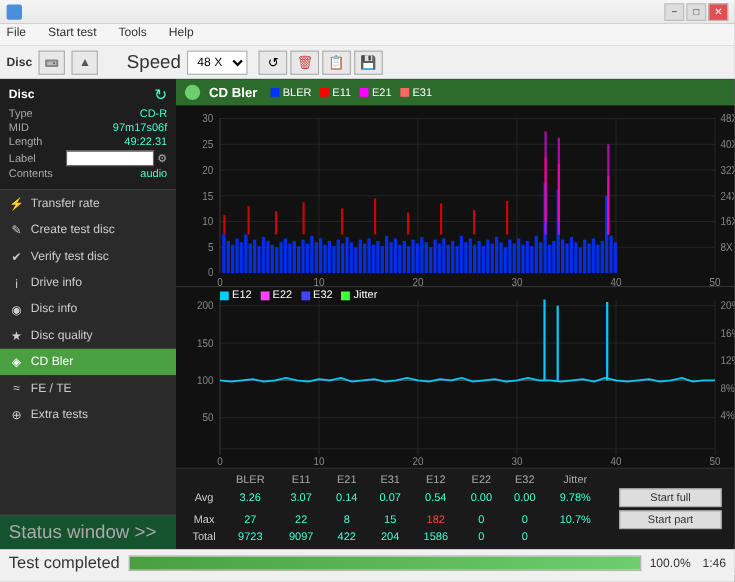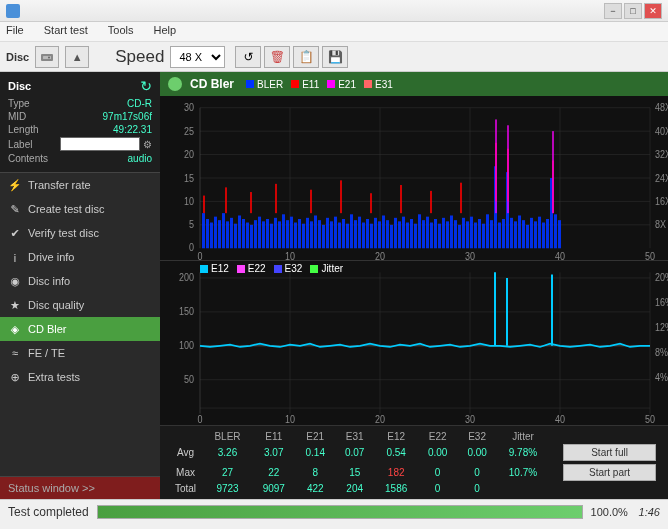--- a/index.html
+++ b/index.html
@@ -224,25 +224,25 @@
       height: 14px;
       display: flex;
       align-items: center;
       justify-content: center;
       font-size: 11px;
       flex-shrink: 0;
     }
 
     
     .status-window-btn {
-      background: #7f1d1d;
+      background: #14532d;
       border-top: 1px solid #444;
       padding: 5px 8px;
       color: #aaa;
-      font-size: 11px;
+      font-size: 17px;
       cursor: pointer;
       display: flex;
       align-items: center;
       gap: 4px;
     }
 
     
     .chart-area {
       flex: 1;
       background: #1a1a1a;
@@ -350,21 +350,21 @@
     .status-bar {
       height: 24px;
       background: #f0f0f0;
       border-top: 1px solid #ccc;
       display: flex;
       align-items: center;
       padding: 0 8px;
       gap: 8px;
     }
     .status-text {
-      font-size: 12px;
+      font-size: 15px;
       color: #333;
     }
     .progress-bar-container {
       flex: 1;
       height: 14px;
       background: #ddd;
       border: 1px solid #aaa;
       overflow: hidden;
     }
     .progress-bar-fill {
@@ -372,21 +372,20 @@
       background: linear-gradient(to right, #4a9f40, #6dce6d);
     }
     .status-percent {
       font-size: 11px;
       color: #333;
       min-width: 40px;
     }
     .status-time {
       font-size: 11px;
       color: #333;
-      font-style: italic;
     }
 
     svg { display: block; }
   </style>
 </head>
 <body>
 
 <div class="title-bar">
   <div class="title-bar-left">
     <div class="title-bar-icon"></div>

